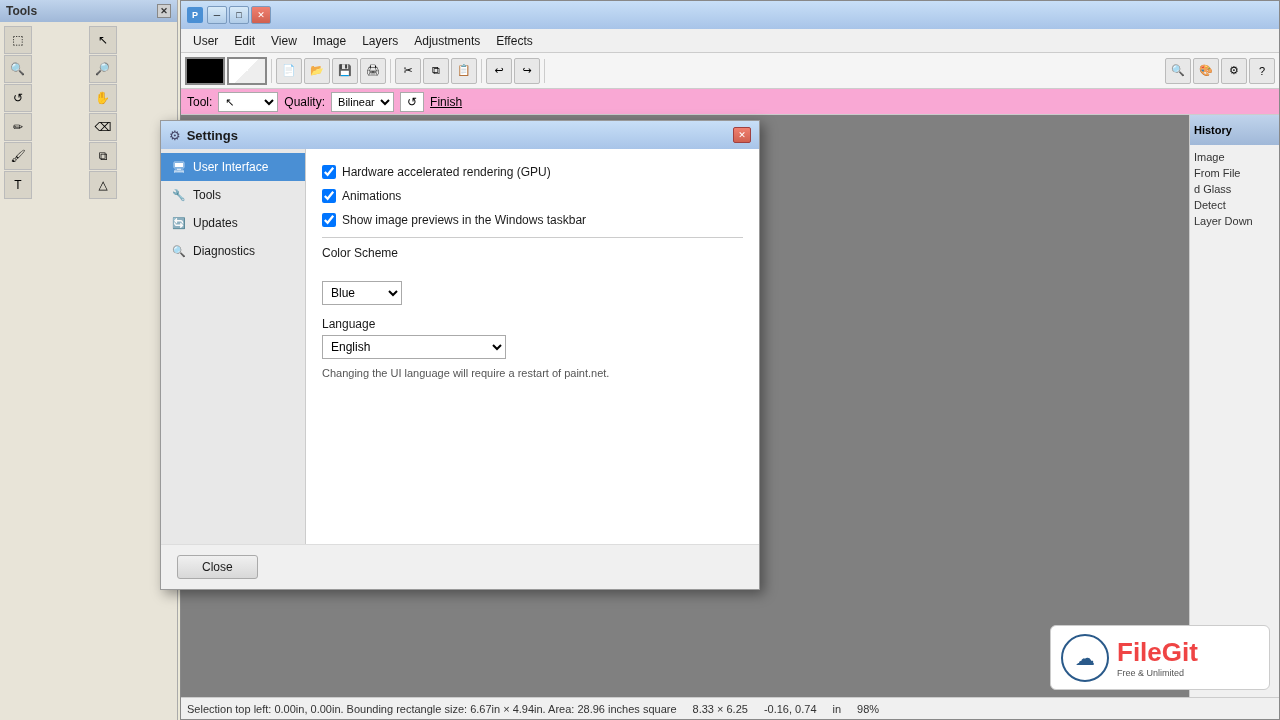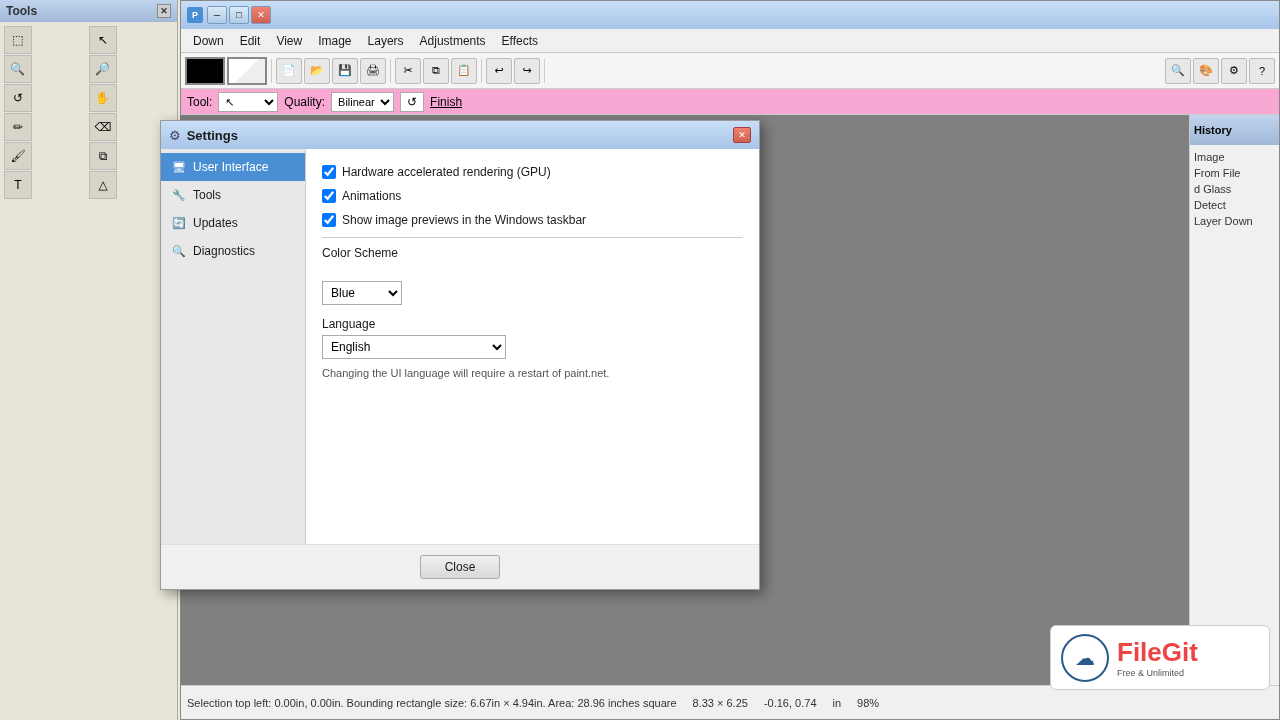--- a/index.html
+++ b/index.html
@@ -209,21 +209,21 @@
       display: flex;
       align-items: center;
       padding: 0 4px;
       font-size: 11px;
       font-weight: 600;
     }
 
     
     .status-bar {
       background: #f0f0f0;
-      height: 34px;
+      height: 22px;
       border-top: 1px solid #ccc;
       display: flex;
       align-items: center;
       padding: 0 6px;
       font-size: 11px;
       color: #333;
       gap: 16px;
     }
 
     
@@ -342,21 +342,21 @@
     .hint-text {
       font-size: 11px;
       color: #555;
       margin-top: 8px;
     }
 
     
     .dialog-footer {
       padding: 10px 16px;
       display: flex;
-      justify-content: center;
+      justify-content: flex-start;
       border-top: 1px solid #ddd;
       background: #f0f0f0;
     }
     .btn-close {
       padding: 4px 24px;
       background: linear-gradient(to bottom, #f0f0f0, #d8d8d8);
       border: 1px solid #aaa;
       border-radius: 3px;
       font-size: 12px;
       cursor: pointer;
@@ -428,21 +428,21 @@
       <span>P</span>
     </div>
     <div class="title-bar-buttons">
       <div class="tb-btn">─</div>
       <div class="tb-btn">□</div>
       <div class="tb-btn close">✕</div>
     </div>
   </div>
 
   <div class="menu-bar">
-    <div class="menu-item">Down</div>
+    <div class="menu-item">User</div>
     <div class="menu-item">Edit</div>
     <div class="menu-item">View</div>
     <div class="menu-item">Image</div>
     <div class="menu-item">Layers</div>
     <div class="menu-item">Adjustments</div>
     <div class="menu-item">Effects</div>
   </div>
 
   <div class="toolbar">
     <div class="tb-swatch" style="background:black;"></div>

